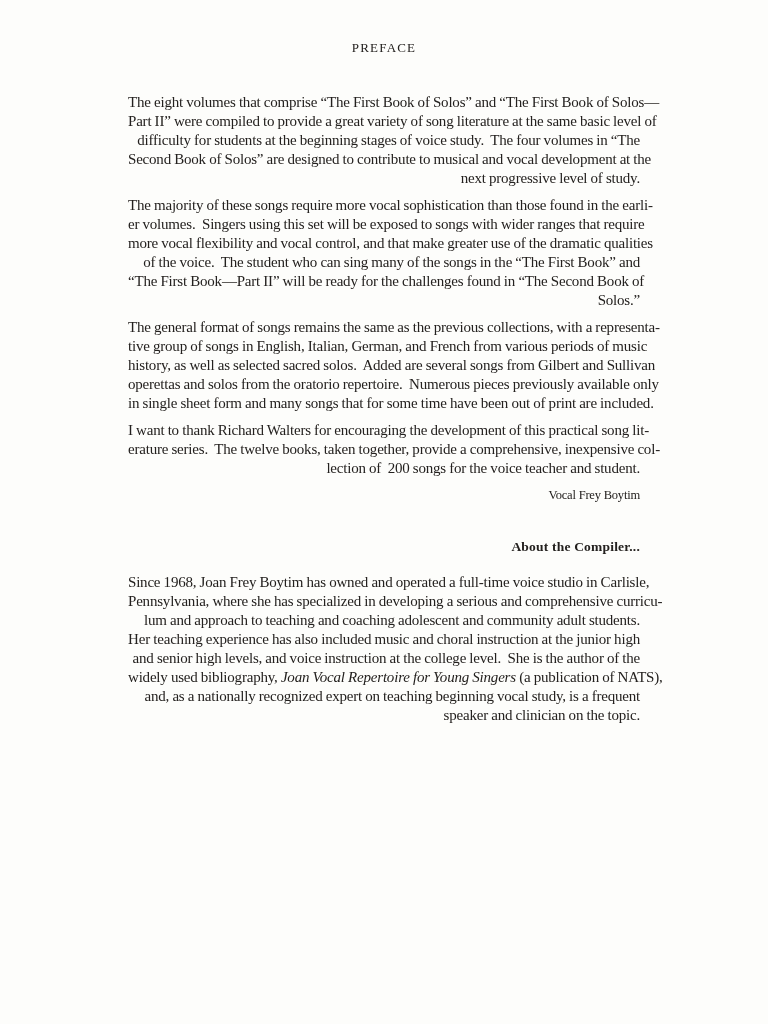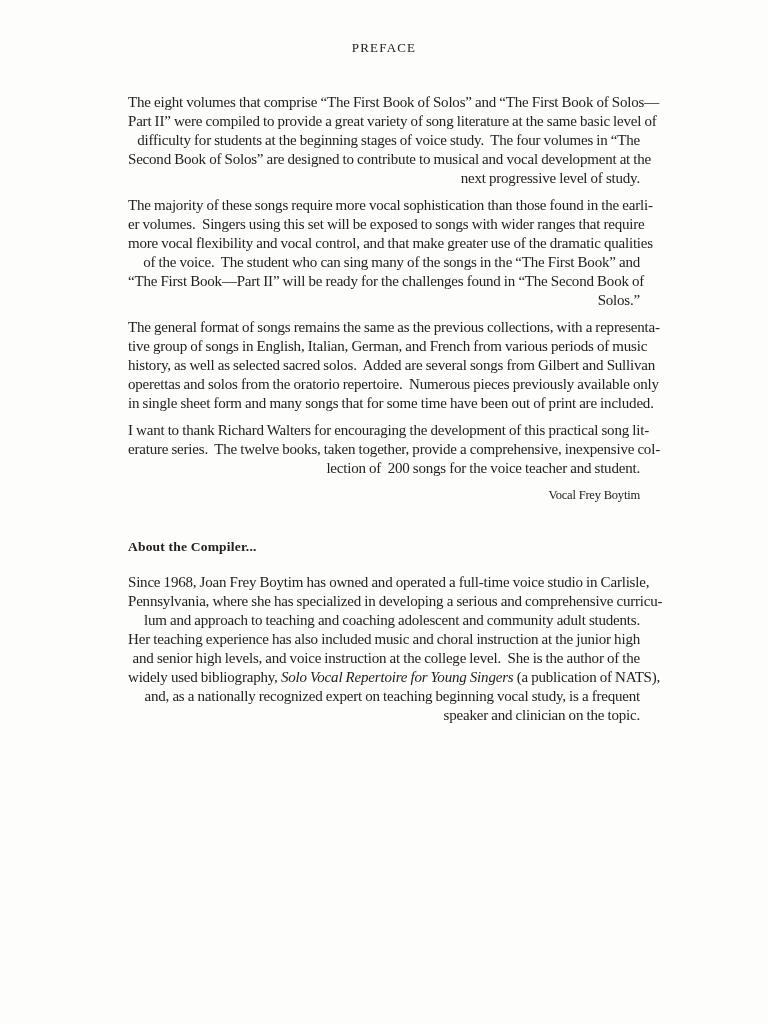--- a/index.html
+++ b/index.html
@@ -43,21 +43,21 @@
     letter-spacing: -0.2px;
     text-align: right;
     white-space: pre;
   }
   .about-heading {
     margin: 32px 0 17px 0;
     font-size: 13.5px;
     line-height: 19px;
     font-weight: bold;
     letter-spacing: 0.2px;
-    text-align: left;
+    text-align: right;
     white-space: pre;
   }
   .book-title {
     font-style: italic;
   }
 </style>
 </head>
 <body>
 
 <div class="page">
@@ -88,16 +88,16 @@
 
   <p class="signature">Vocal Frey Boytim</p>
 
   <h2 class="about-heading">About the Compiler...</h2>
 
   <p class="para"><span>Since 1968, Joan Frey Boytim has owned and operated a full-time voice studio in Carlisle,
 Pennsylvania, where she has specialized in developing a serious and comprehensive curricu-
 lum and approach to teaching and coaching adolescent and community adult students.
 Her teaching experience has also included music and choral instruction at the junior high
 and senior high levels, and voice instruction at the college level.  She is the author of the
-widely used bibliography, </span><i class="book-title">Solo Vocal Repertoire for Young Singers</i><span> (a publication of NATS),
+widely used bibliography, </span><i class="book-title">Joan Vocal Repertoire for Young Singers</i><span> (a publication of NATS),
 and, as a nationally recognized expert on teaching beginning vocal study, is a frequent
 speaker and clinician on the topic.</span></p>
 </div>
 
 </body></html>

